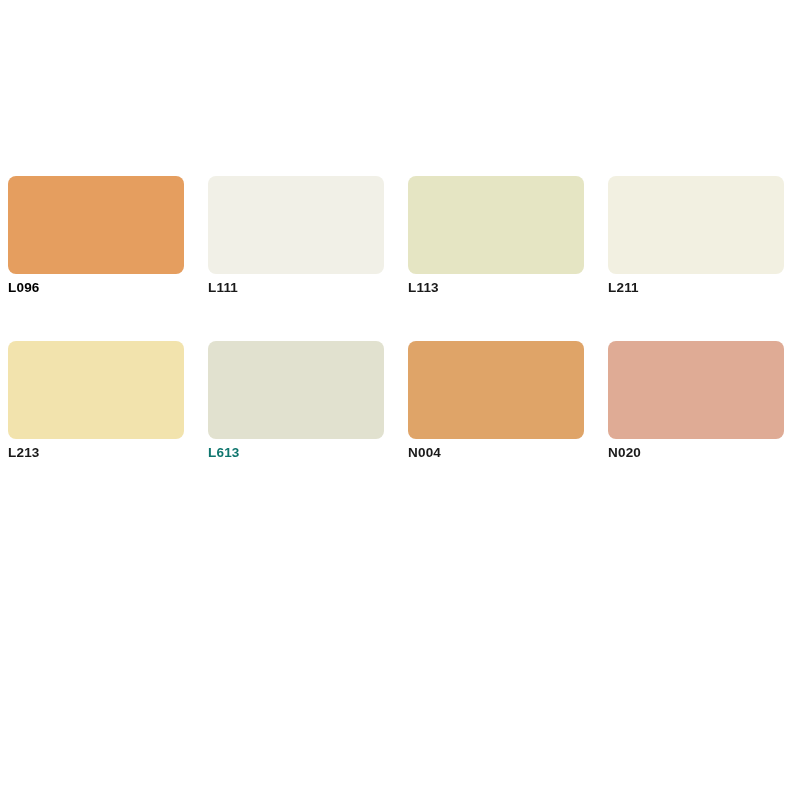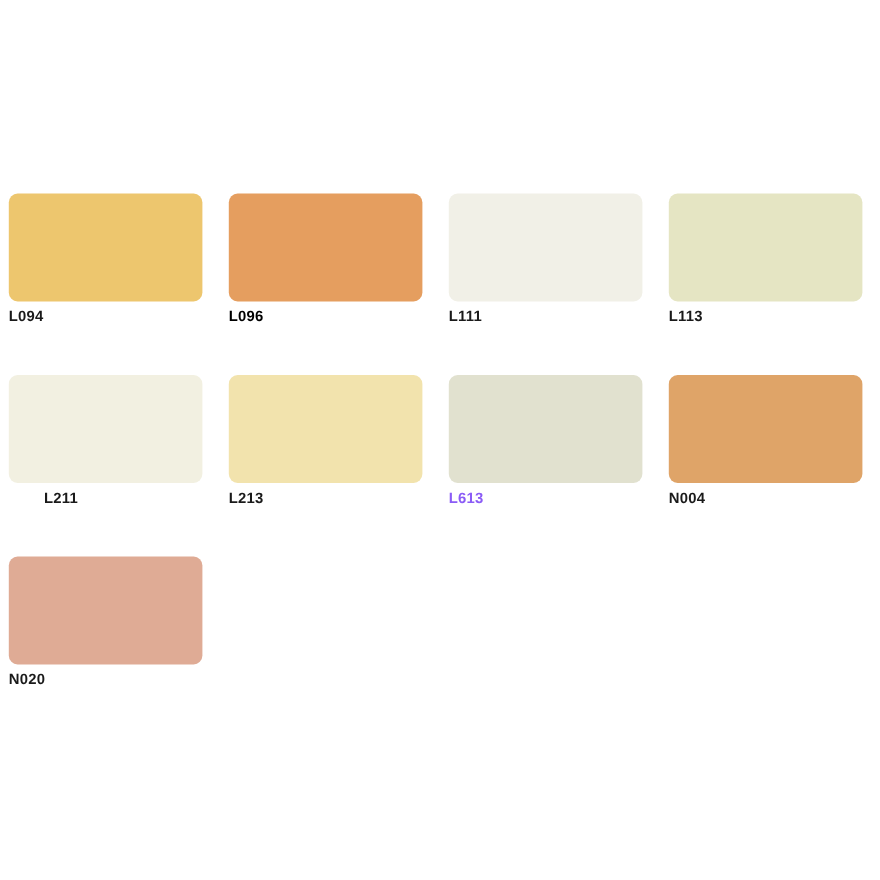--- a/index.html
+++ b/index.html
@@ -49,54 +49,50 @@
     line-height: 16px;
     white-space: nowrap;
   }
 </style>
 </head>
 <body style="background: rgb(255, 255, 255);">
 
 <div class="palette-page">
   <div class="swatch-grid">
 
-    <div class="swatch-cell">
-      <div class="swatch-chip" style="background:#edc66e"></div>
-      <div class="swatch-label" style="color: rgb(26, 26, 26);">L094</div>
-    </div>
 
     <div class="swatch-cell">
       <div class="swatch-chip" style="background:#e59e5f"></div>
       <div class="swatch-label" style="color: #000000;">L096</div>
     </div>
 
     <div class="swatch-cell">
       <div class="swatch-chip" style="background:#f1f0e7"></div>
       <div class="swatch-label" style="color: rgb(26, 26, 26);">L111</div>
     </div>
 
     <div class="swatch-cell">
       <div class="swatch-chip" style="background:#e5e5c3"></div>
       <div class="swatch-label" style="color: rgb(26, 26, 26);">L113</div>
     </div>
 
     <div class="swatch-cell">
       <div class="swatch-chip" style="background:#f2f0e1"></div>
-      <div class="swatch-label" style="color: rgb(26, 26, 26); margin-left: 32px;">L211</div>
+      <div class="swatch-label" style="color: rgb(26, 26, 26);">L211</div>
     </div>
 
     <div class="swatch-cell">
       <div class="swatch-chip" style="background:#f2e3ad"></div>
       <div class="swatch-label" style="color: rgb(26, 26, 26);">L213</div>
     </div>
 
 
     <div class="swatch-cell">
       <div class="swatch-chip" style="background:#e1e1cf"></div>
-      <div class="swatch-label" style="color: #8b5cf6;">L613</div>
+      <div class="swatch-label" style="color: #0f766e;">L613</div>
     </div>
 
     <div class="swatch-cell">
       <div class="swatch-chip" style="background:#dfa468"></div>
       <div class="swatch-label" style="color: rgb(26, 26, 26);">N004</div>
     </div>
 
     <div class="swatch-cell">
       <div class="swatch-chip" style="background:#dfab95"></div>
       <div class="swatch-label" style="color: rgb(26, 26, 26);">N020</div>

